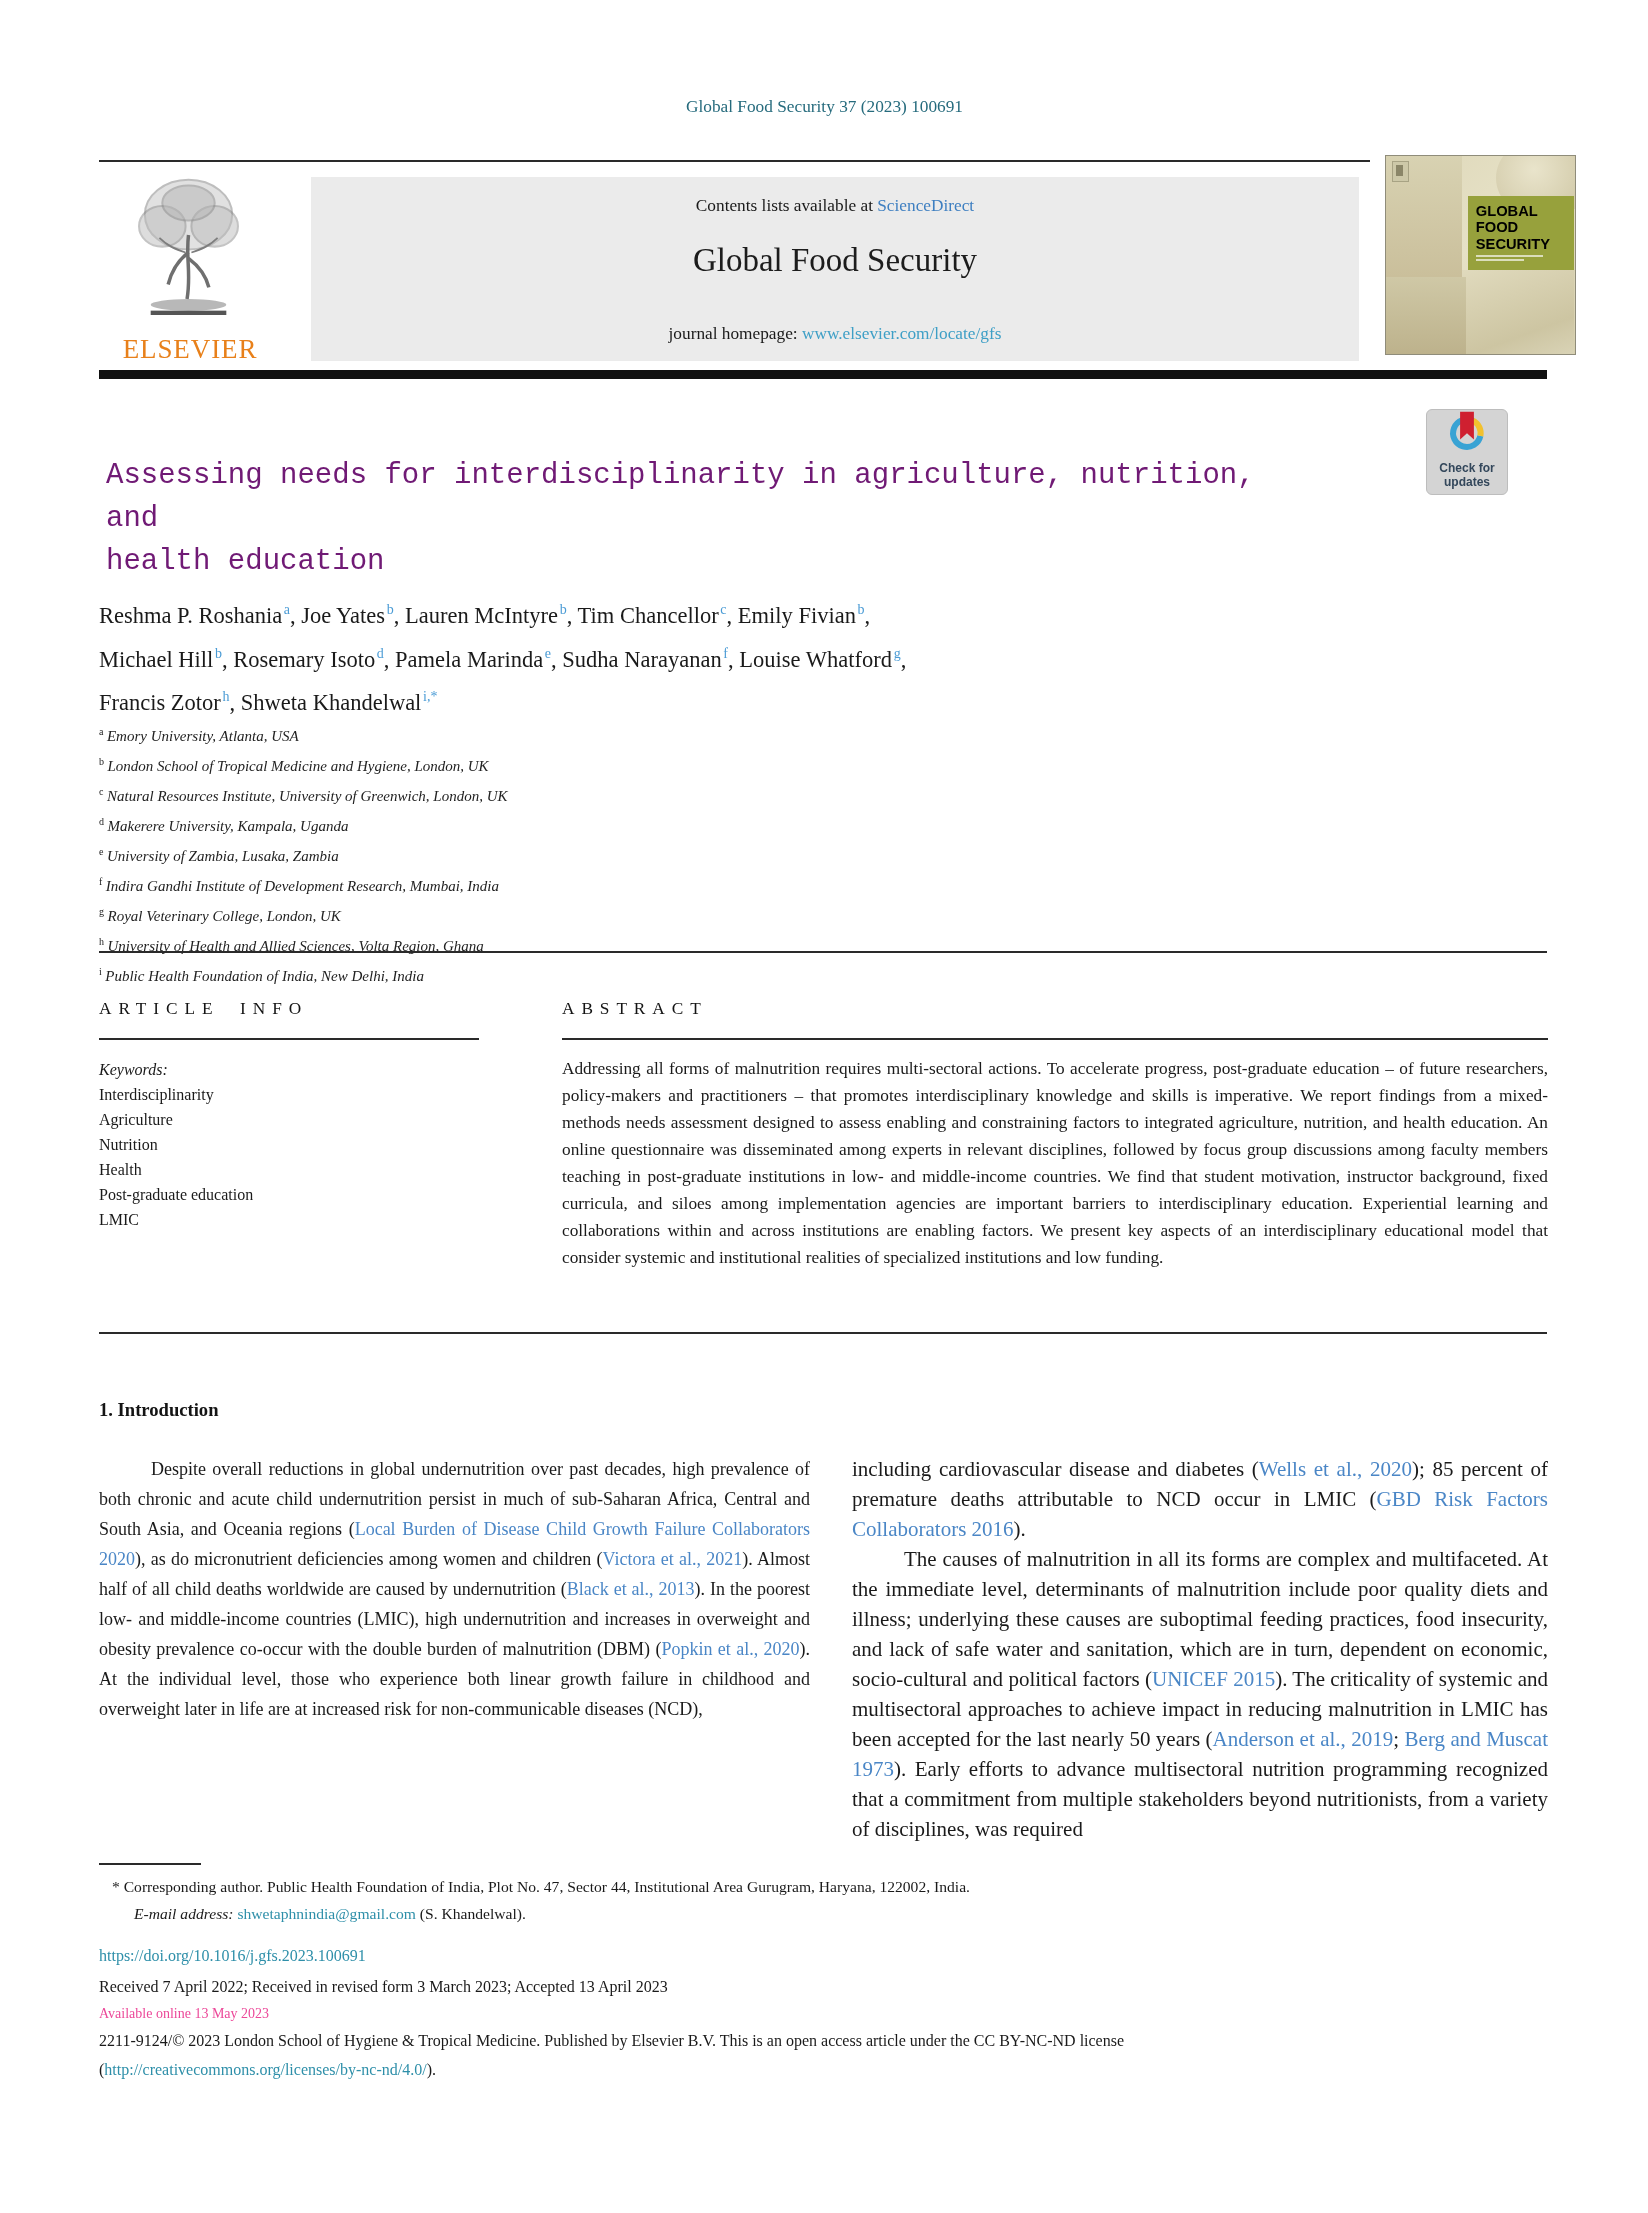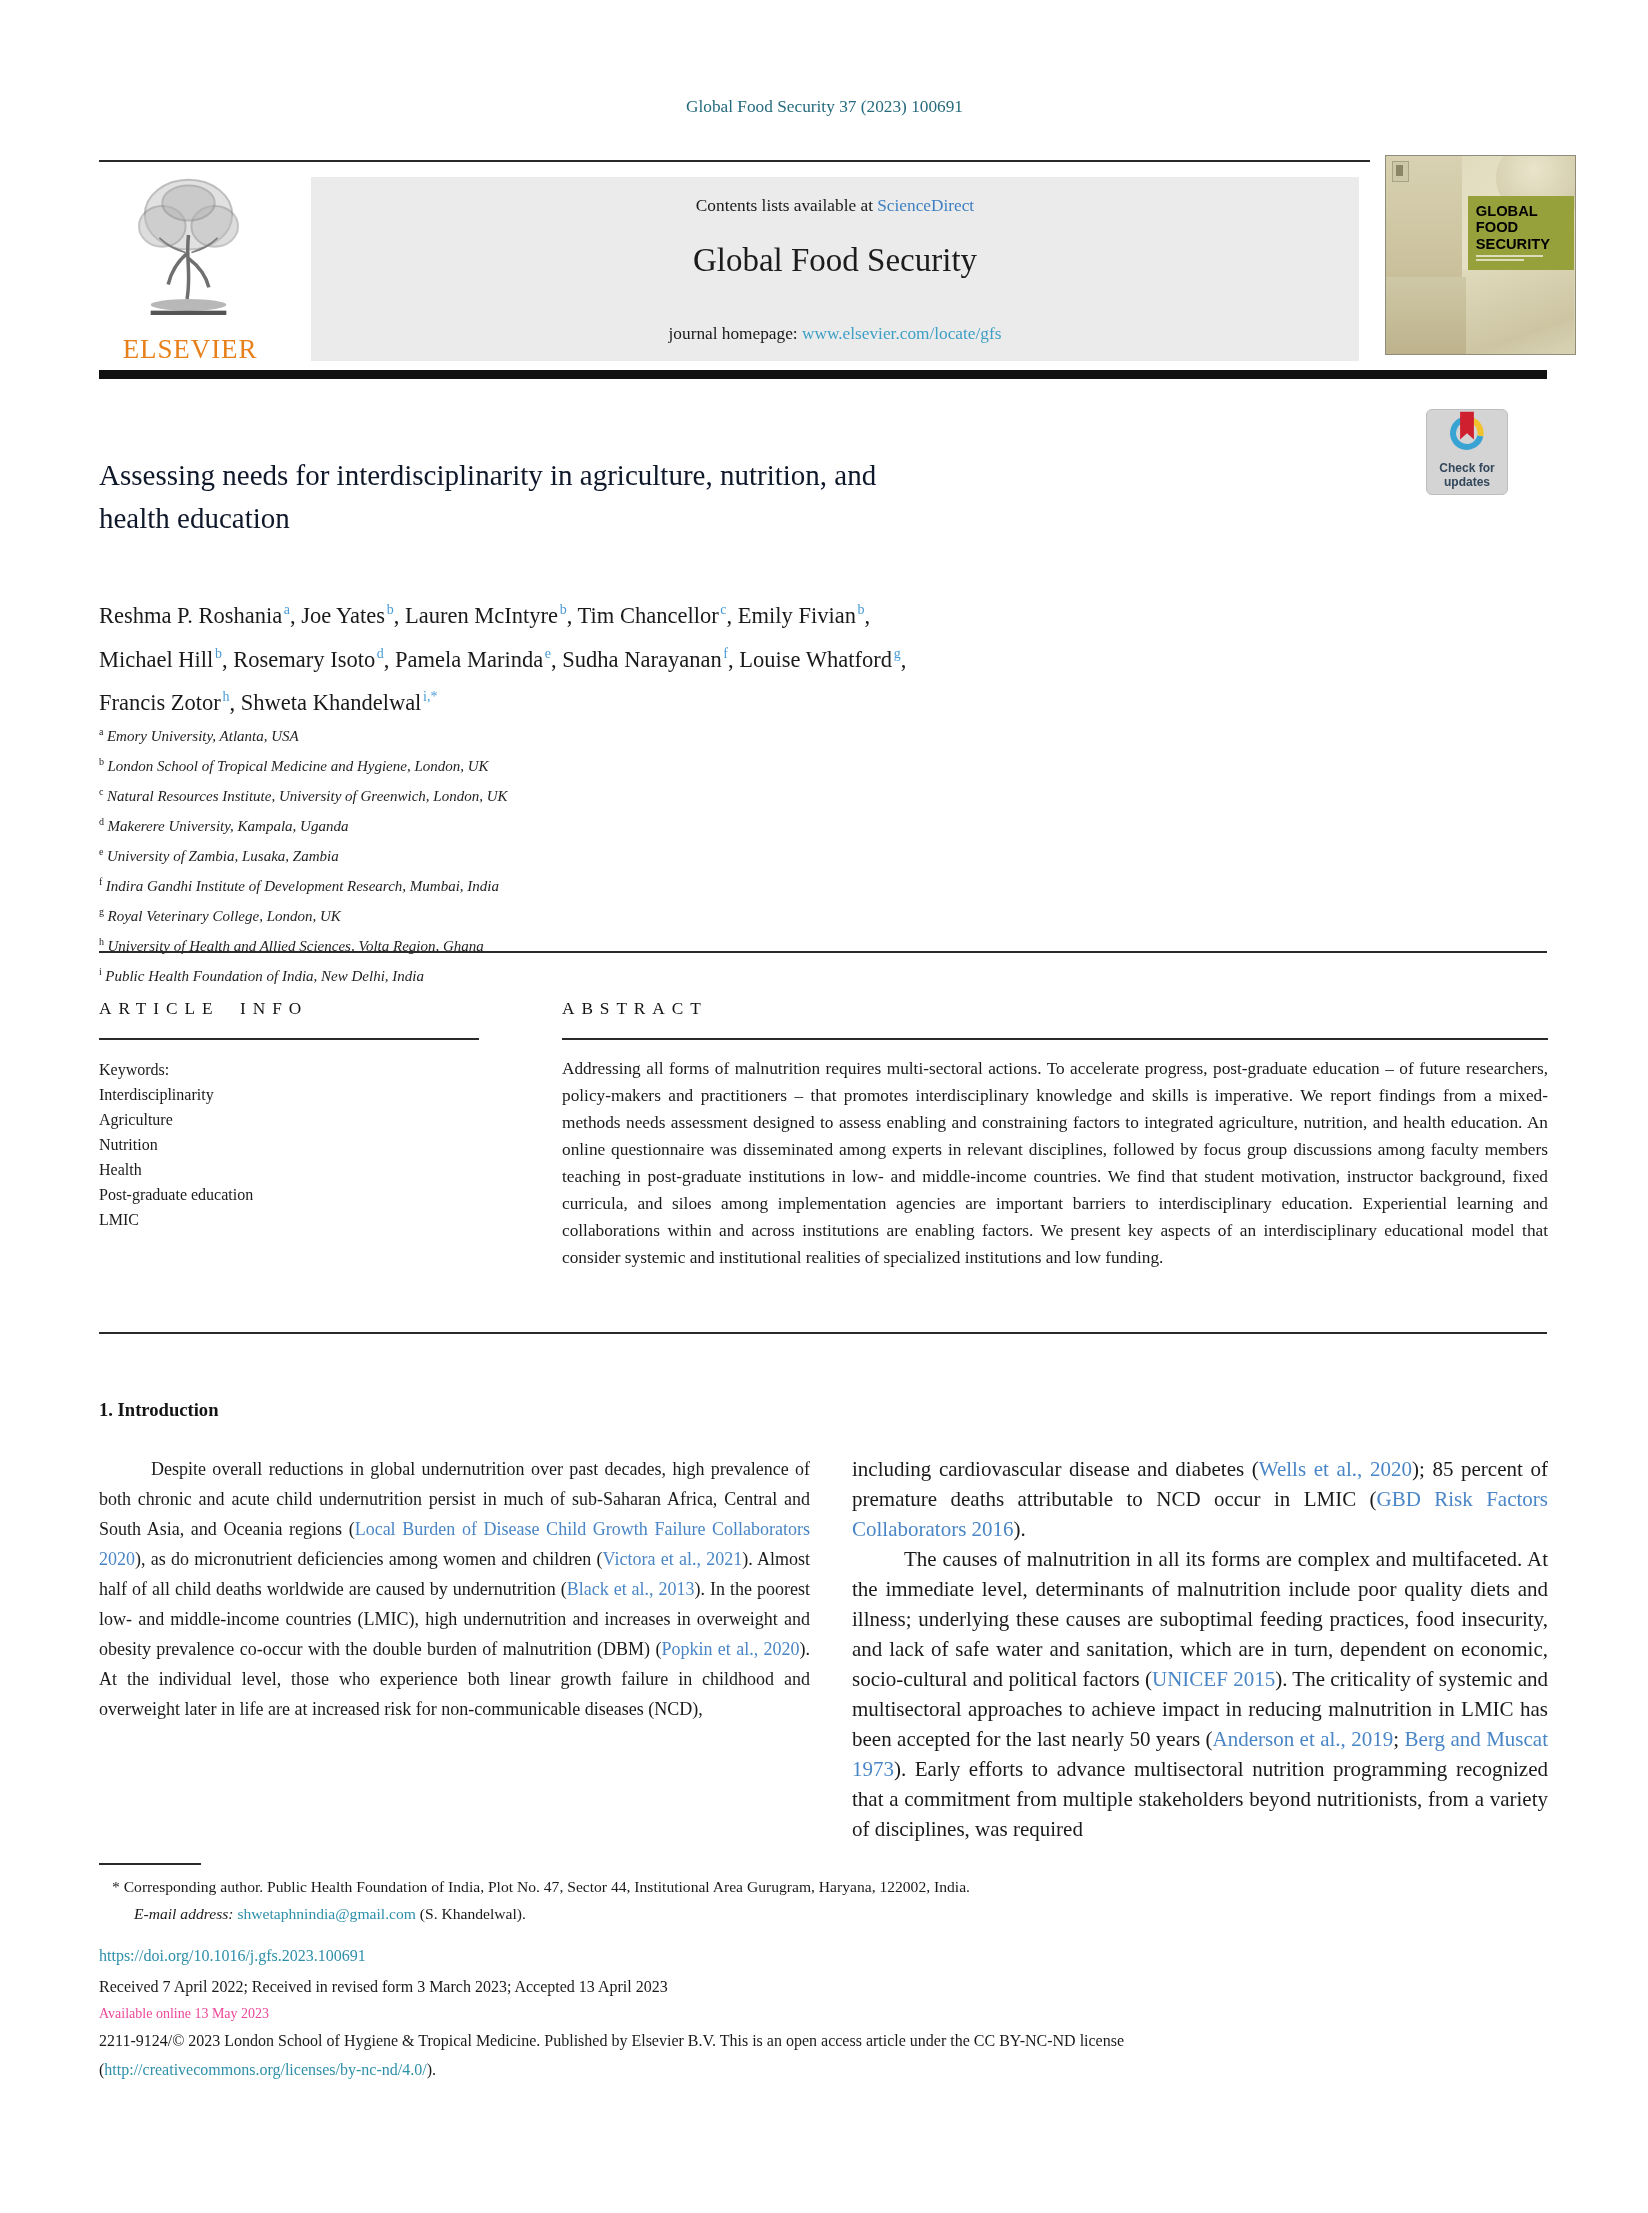--- a/index.html
+++ b/index.html
@@ -46,39 +46,39 @@
 
   .black-bar{left:99px;top:370px;width:1448px;height:8.6px;background:#111111;}
 
   
   .badge{left:1386px;top:409px;width:80px;height:84px;background:#d4d4d4;border:0.9px solid #bdbdbd;
          border-radius:6px;text-align:center;cursor:pointer;margin-left:40px;}
   .badge-text{margin-top:1.7px;font-family:"Liberation Sans",sans-serif;font-weight:bold;
               font-size:12px;line-height:14px;color:#33475b;}
 
   
-  .title{left:99px;top:454px;width:1211px;font-size:29px;line-height:43px;color:#0f172a;}
+  .title{left:106px;top:454px;width:1211px;font-size:29px;line-height:43px;color:#701a75;font-family:Liberation Mono, monospace;}
   .authors{left:99px;top:591px;width:1124px;font-size:22.5px;line-height:38px;color:#1a1a1a;}
   .author-sup{color:#4a9bd5;font-size:14px;vertical-align:super;margin-left:1.7px;}
 
   
   .affils{left:99px;top:719px;width:951px;font-size:15px;line-height:25px;
           font-style:italic;color:#222;list-style:none;margin:0;padding:0;}
   .affil-sup{font-style:normal;font-size:10px;vertical-align:super;margin-right:3.5px;}
 
   .rule-mid{left:99px;top:951px;width:1448px;height:1.7px;background:#2a2a2a;}
 
   
   .sec-heading{font-size:17.3px;letter-spacing:.4em;word-spacing:.55em;color:#141414;}
   .info-heading{left:99px;top:999px;}
   .abst-heading{left:562px;top:999px;}
   .info-rule{left:99px;top:1038px;width:380px;height:1.7px;background:#2a2a2a;}
   .abst-rule{left:562px;top:1038px;width:986px;height:1.7px;background:#2a2a2a;}
   .keywords{left:99px;top:1057px;width:363px;font-size:16px;line-height:25px;color:#1a1a1a;}
-  .kw-label{}
+  .kw-label{font-style:italic;}
   .abstract{left:562px;top:1055px;width:986px;font-size:17.3px;line-height:27px;
             text-align:justify;color:#1a1a1a;}
 
   .rule-abs-bottom{left:99px;top:1332px;width:1448px;height:1.7px;background:#2a2a2a;}
 
   
   .intro-heading{left:99px;top:1399px;font-size:18.6px;font-weight:bold;color:#141414;}
   .col-left{left:99px;top:1454px;width:711px;font-size:18px;line-height:30px;
             text-align:justify;color:#1a1a1a;}
   .col-right{left:852px;top:1454px;width:696px;font-size:21px;line-height:30px;

